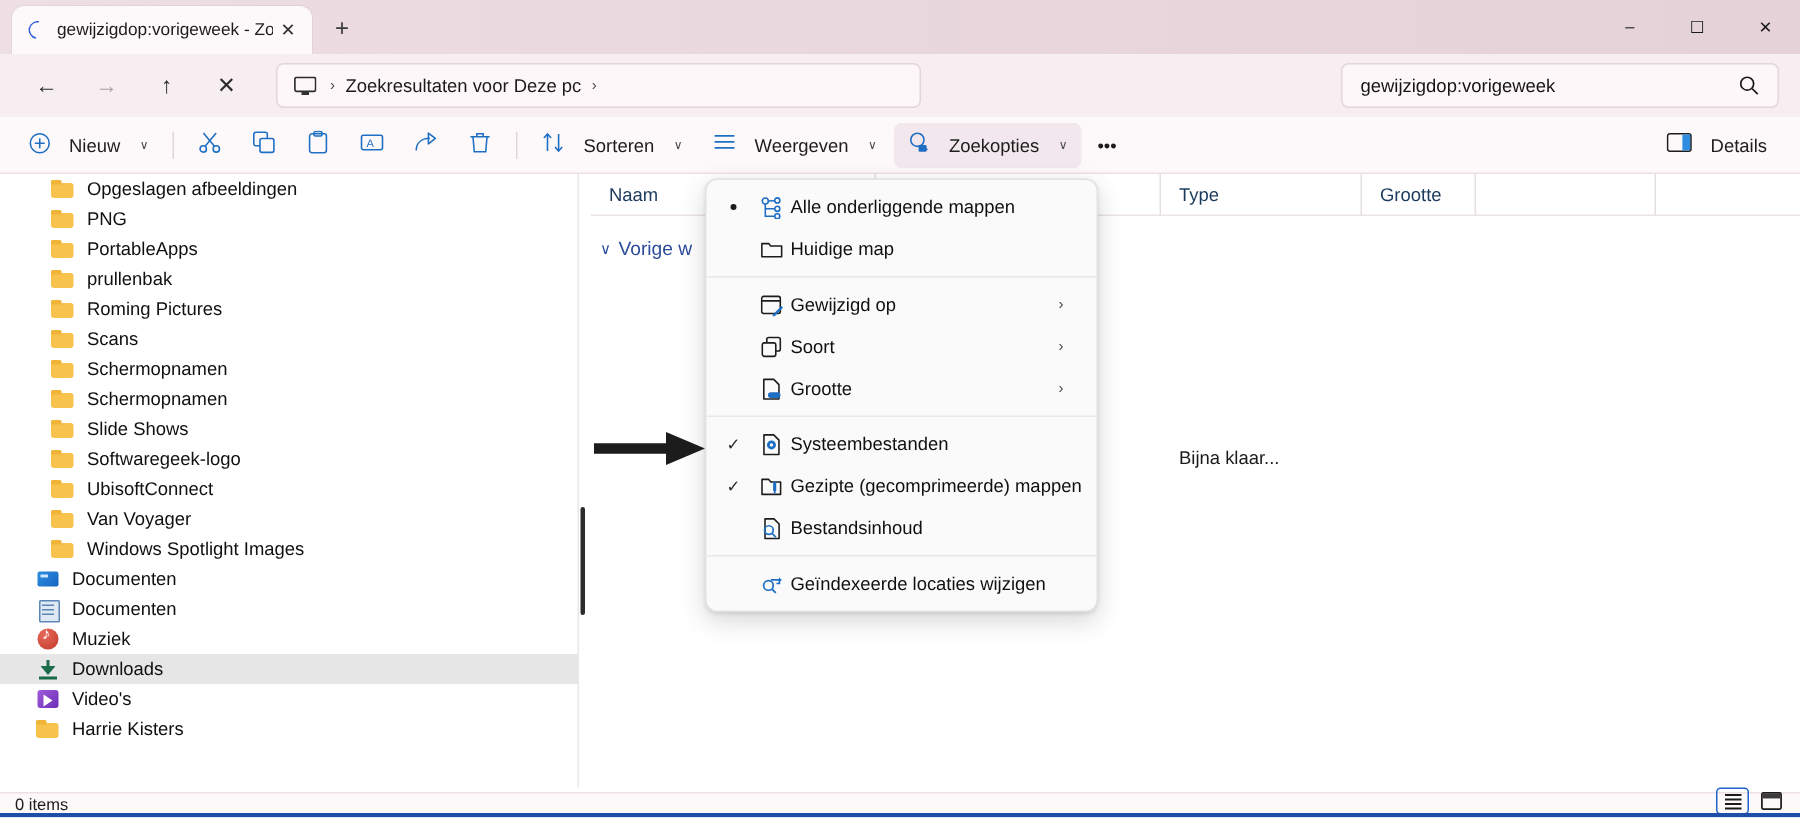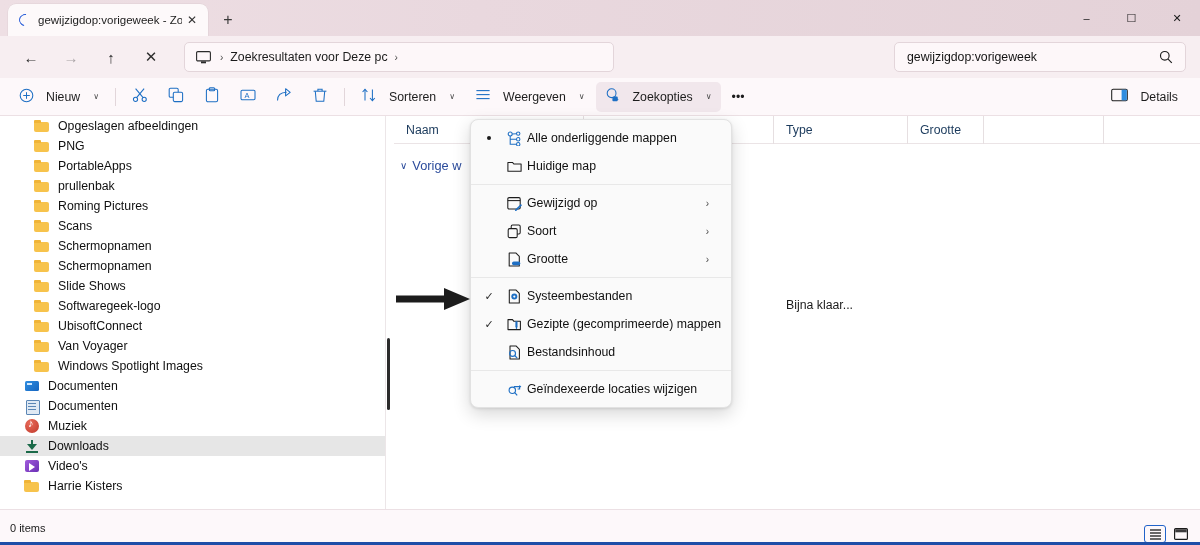--- a/index.html
+++ b/index.html
@@ -241,21 +241,21 @@
   .mi-arrow { font-size: 10px; color: #4a4a4a; }
   .mi-sep { height: 1px; background: #e8e8e8; margin: 4px 0; }
 
   
   .anno-arrow {
     position: absolute; left: 396px; top: 286px; width: 76px; height: 26px; z-index: 50;
   }
 
   
   .statusbar {
-    position: absolute; bottom: 0; left: 0; width: 1200px; height: 36px;
+    position: absolute; bottom: 0; left: 0; width: 1200px; height: 17px;
     background: #fdf8fa; border-top: 0.5px solid #ece0e4;
     display: flex; align-items: center;
   }
   .status-items { margin-left: 10px; font-size: 11px; color: #1b1b1b; }
   .viewtoggles { position: absolute; right: 8px; bottom: 2px; display: flex; gap: 4px; }
   .vt {
     width: 22px; height: 18px; display: flex; align-items: center; justify-content: center;
   }
   .vt.active { border: 1.5px solid #2163c9; border-radius: 3px; }
   .bottom-edge {

